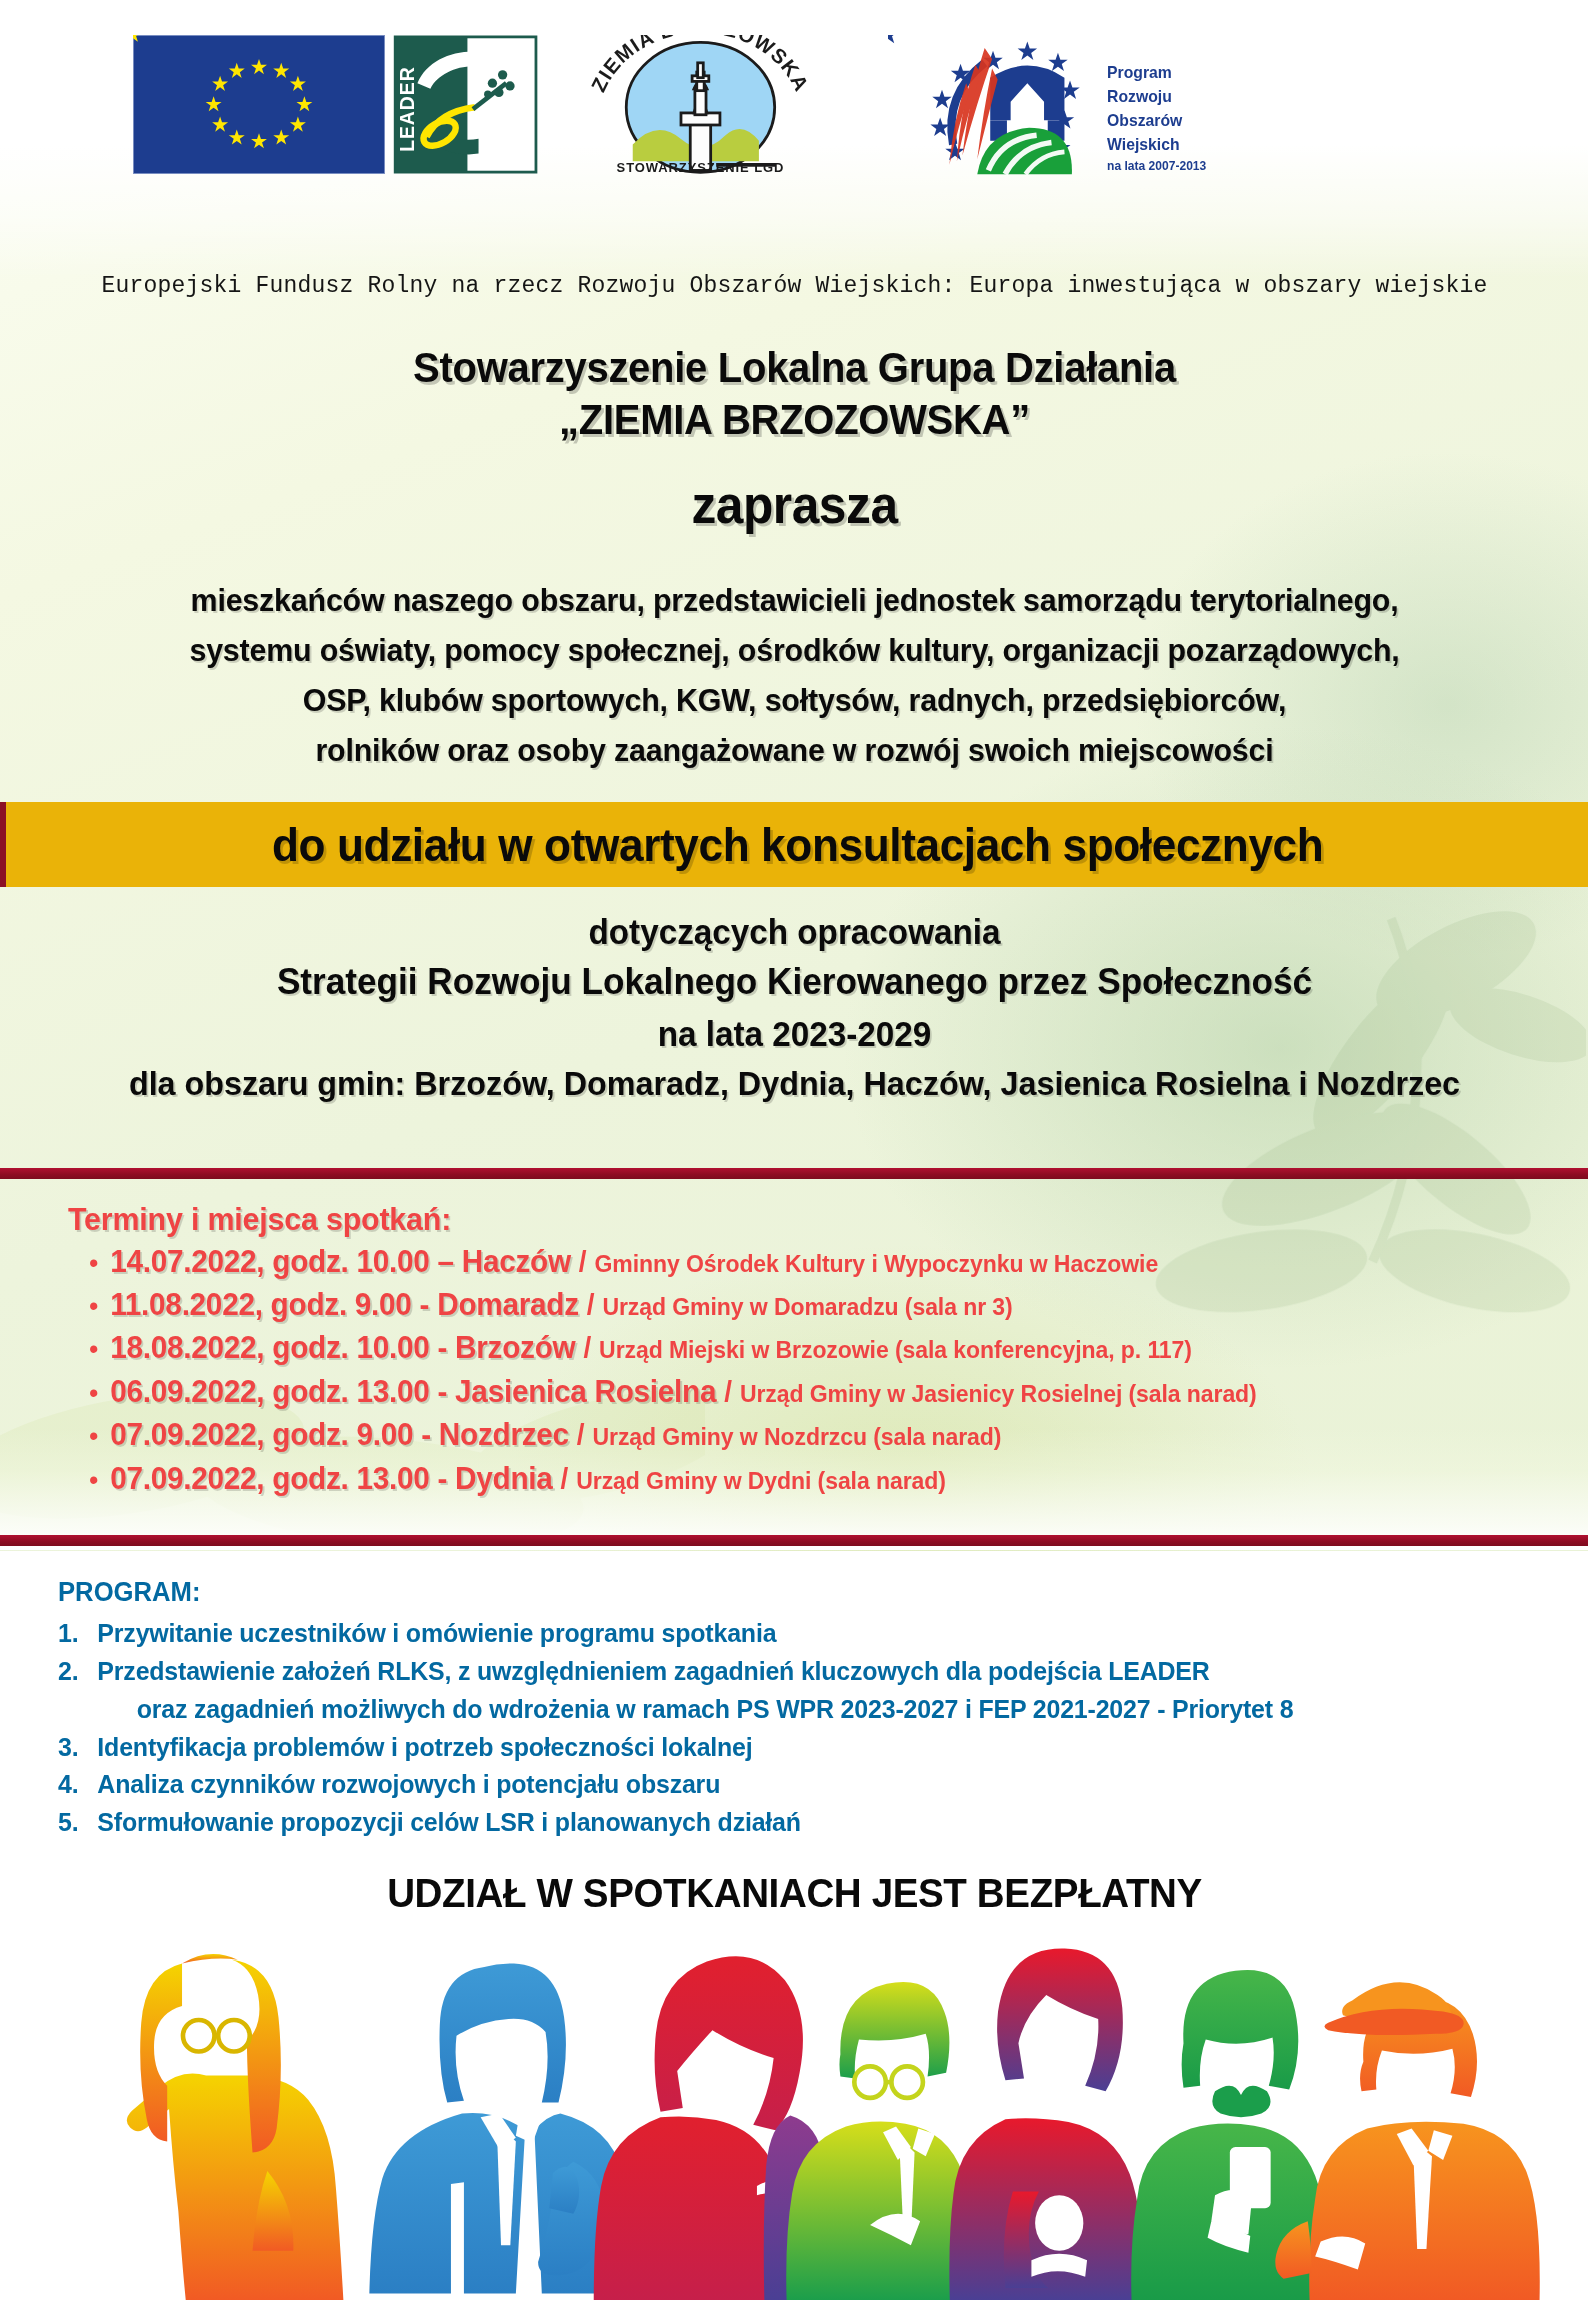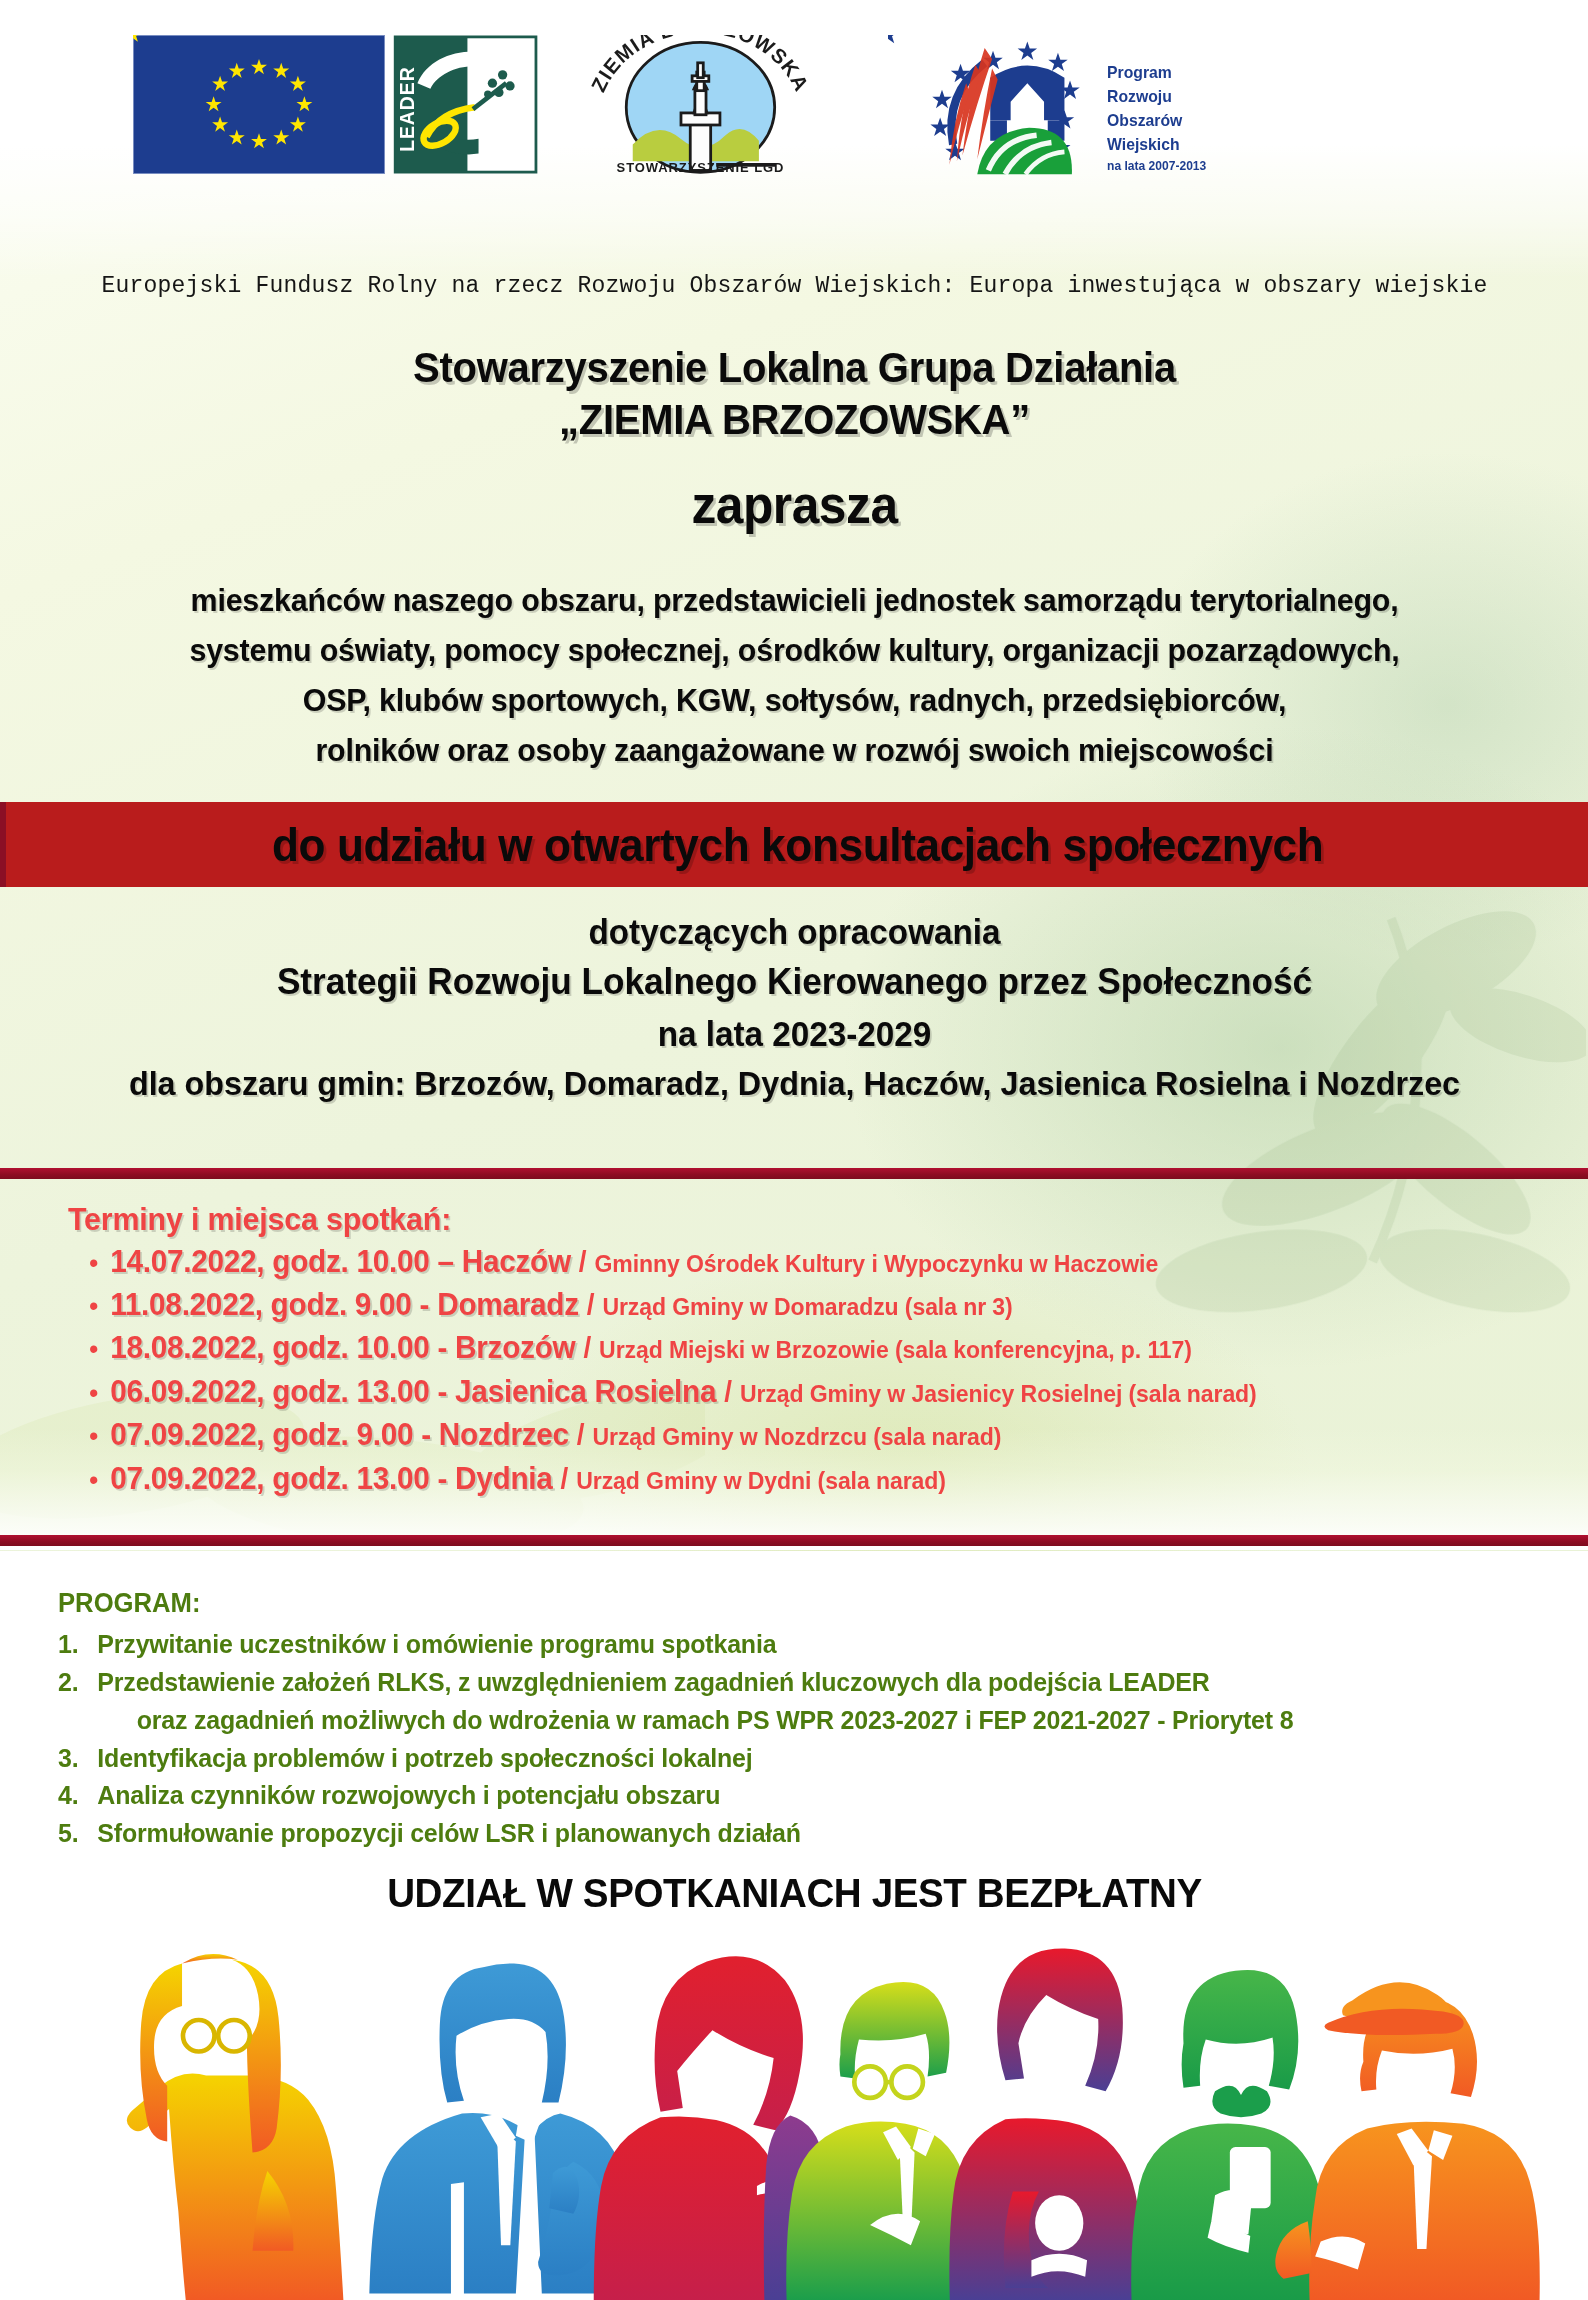--- a/index.html
+++ b/index.html
@@ -75,21 +75,21 @@
     position:absolute;left:0;top:575px;width:1589px;text-align:center;
     font-size:32px;font-weight:bold;color:#0a0a0a;line-height:50px;
     letter-spacing:-0.2px;
     transform:scaleX(.95);transform-origin:center top;
     text-shadow:1.9px 1.9px 0 rgba(0,0,0,.16);
   }
 
   
   .banner{
     position:absolute;left:0;top:802px;width:1589px;height:85px;
-    background:#b91c1c;
+    background:#eab308;
     border-left:6.5px solid #8b0f25;
     box-sizing:border-box;
     display:flex;align-items:center;justify-content:center;
   }
   .banner-txt{
     font-size:46px;font-weight:bold;color:#0a0a0a;letter-spacing:-0.4px;
     transform:scaleX(.96);
     text-shadow:2.8px 2.8px 0 rgba(0,0,0,.18);
   }
 
@@ -130,21 +130,21 @@
   }
   .m-when{
     font-size:31px;font-weight:bold;white-space:nowrap;letter-spacing:-0.3px;
     text-shadow:1.9px 1.9px 0 rgba(0,0,0,.15);
   }
   .m-sep{font-size:29px;font-weight:bold;padding:0 8.3px;}
   .m-where{font-size:24px;font-weight:bold;letter-spacing:-0.1px;}
 
   
   .program{
-    position:absolute;left:58px;top:1577px;width:1484px;color:#4d7c0f;margin-top:11px;
+    position:absolute;left:58px;top:1577px;width:1484px;color:#0369a1;
   }
   .program-head{
     font-size:27px;font-weight:bold;letter-spacing:0px;display:block;margin-bottom:8.3px;
     transform:scaleX(.95);transform-origin:left top;
   }
   .p-item{
     display:flex;font-size:26px;font-weight:bold;line-height:35px;margin-bottom:2.8px;
     transform:scaleX(.96);transform-origin:left top;letter-spacing:-0.2px;
   }
   .p-num{flex:0 0 41px;}

